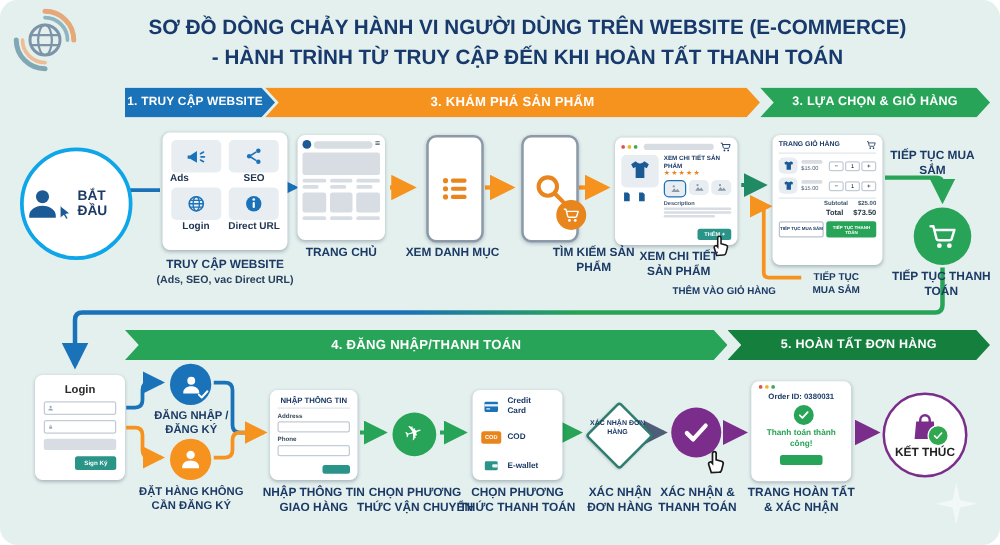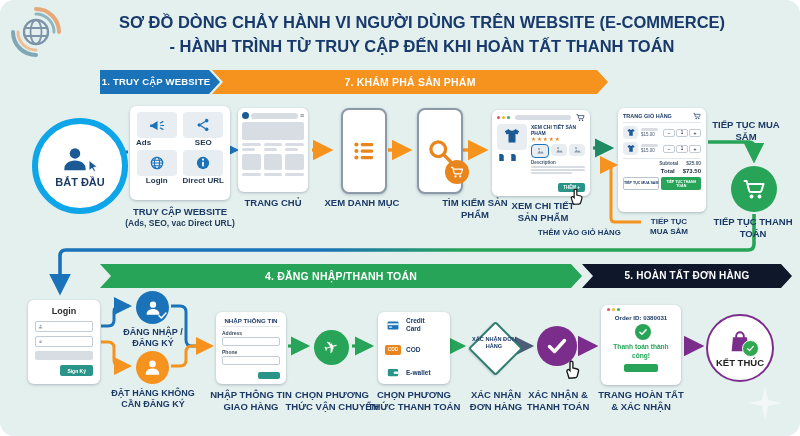--- a/index.html
+++ b/index.html
@@ -170,30 +170,33 @@
 
   <div class="abs" style="left:86px;top:11px;width:672px;text-align:center;color:#17396b;font-weight:bold;font-size:16.5px;line-height:1.45;">
     <div>SƠ ĐỒ DÒNG CHẢY HÀNH VI NGƯỜI DÙNG TRÊN WEBSITE (E-COMMERCE)</div>
     <div>- HÀNH TRÌNH TỪ  TRUY CẬP ĐẾN KHI HOÀN TẤT THANH TOÁN</div>
   </div>
 
   <div class="banner tip" style="left:100px;width:112px;background:#1a72b8;font-size:9.5px;padding-right:8px;">
       <span>1. TRUY CẬP WEBSITE</span>
     </div>
   <div class="banner notch" style="left:212px;width:396px;background:#f6921e;">
-      <span>7. KHÁM PHÁ SẢN PHẨM</span>
+      <span>3. KHÁM PHÁ SẢN PHẨM</span>
+    </div>
+  <div class="banner notch" style="left:608px;width:184px;background:#27a457;font-size:10px;">
+      <span>3. LỰA CHỌN &amp; GIỎ HÀNG</span>
     </div>
   <div class="banner notch r2" style="left:100px;width:482px;background:#27a457;">
       <span>4. ĐĂNG NHẬP/THANH TOÁN</span>
     </div>
-  <div class="banner notch r2" style="left:582px;width:210px;background:#0f172a;font-size:10px;">
+  <div class="banner notch r2" style="left:582px;width:210px;background:#15803d;font-size:10px;">
       <span>5. HOÀN TẤT ĐƠN HÀNG</span>
     </div>
 
-  <div class="circle" style="left:32px;top:118px;width:84px;height:84px;background:#fff;border:6px solid #0ea5e9;flex-direction:column;gap:2px;">
+  <div class="circle" style="left:16px;top:118px;width:84px;height:84px;background:#fff;border:3px solid #0ea5e9;flex-direction:row;gap:2px;">
     <div style="display:flex;align-items:flex-end;">
       <svg width="30" height="30" fill="#1c5a96">
           <use href="#i-person"></use>
         </svg>
       <svg width="15" height="15" viewBox="0 0 24 24" fill="#1c5a96" style="margin-left:-4px;">
           <use href="#i-cursor"></use>
         </svg>
     </div>
     <div style="font-size:11px;font-weight:bold;color:#1c3a66;">BẮT ĐẦU</div>
   </div>

